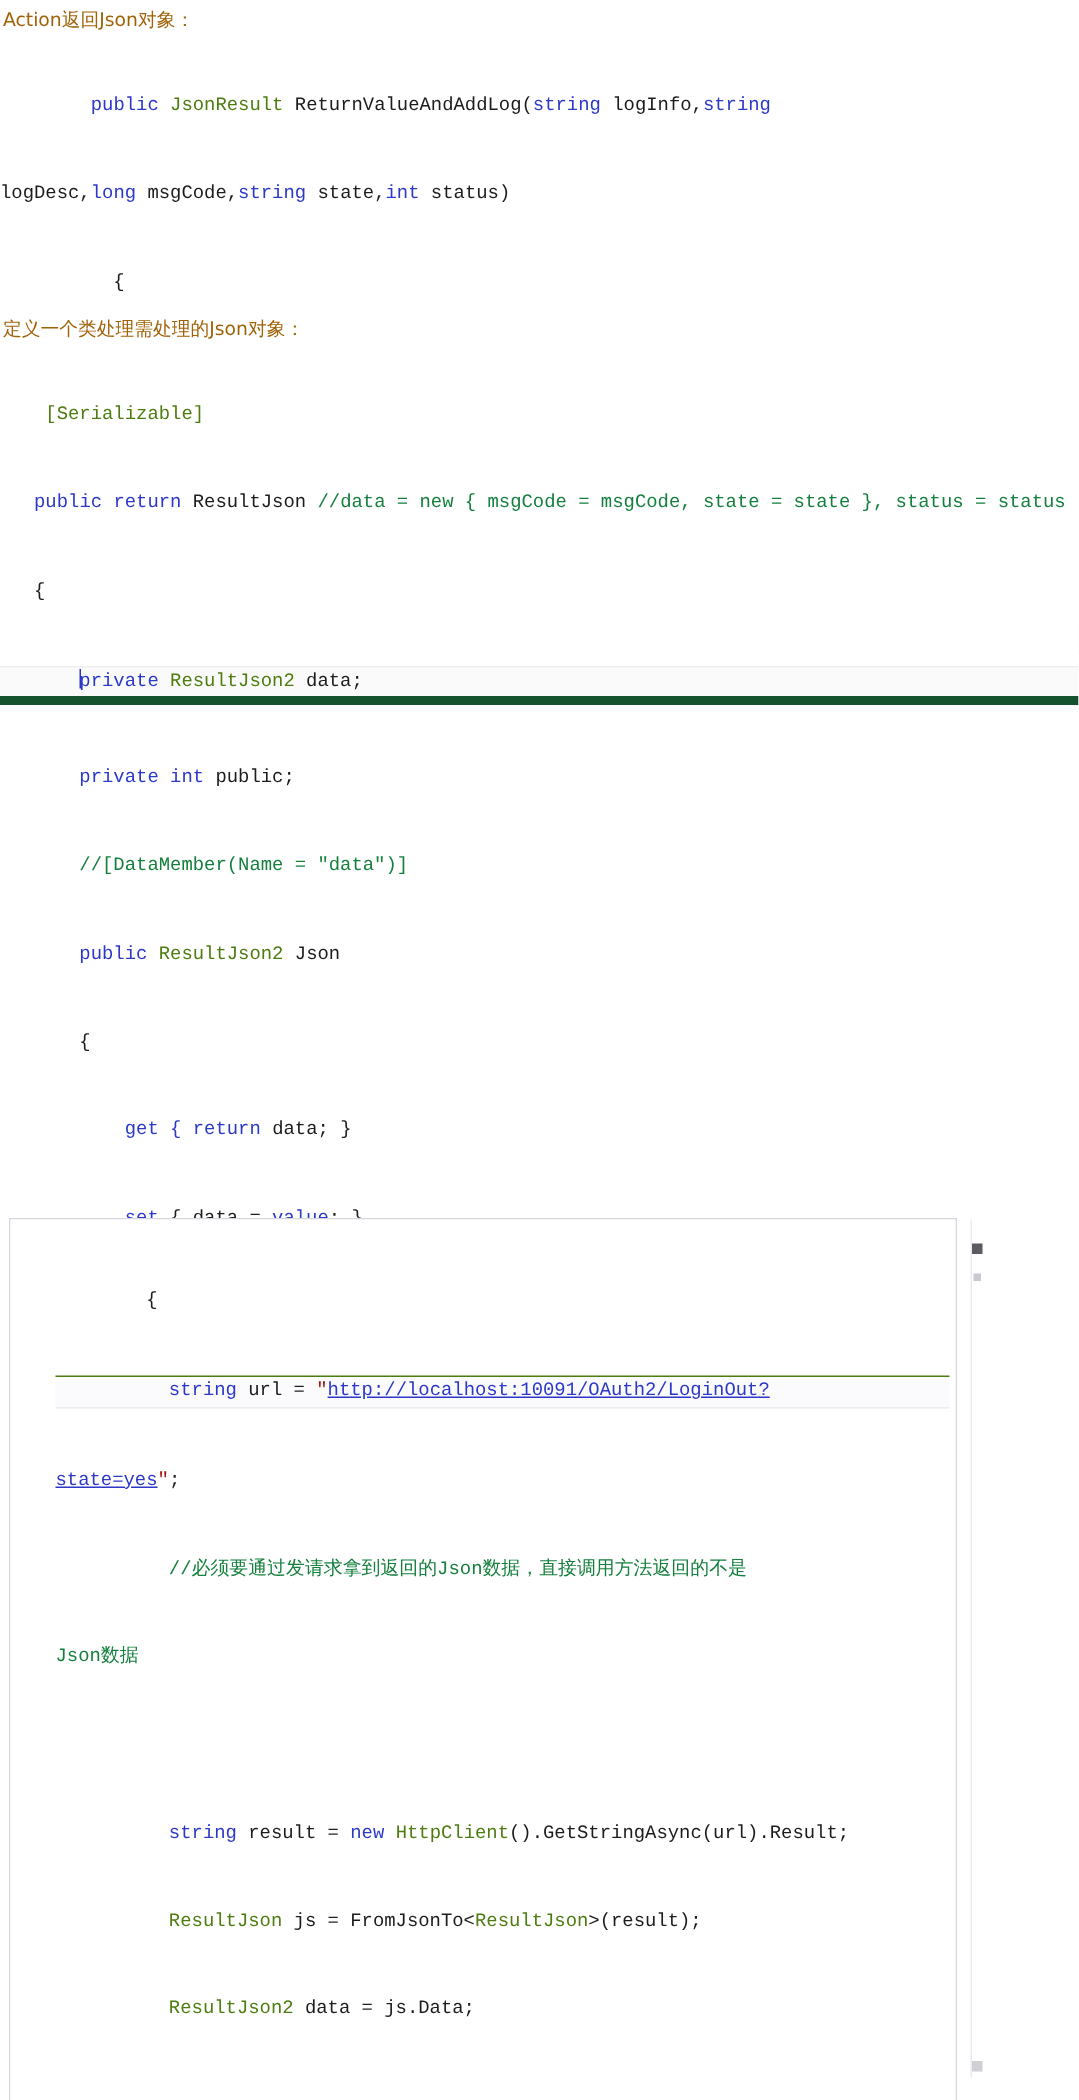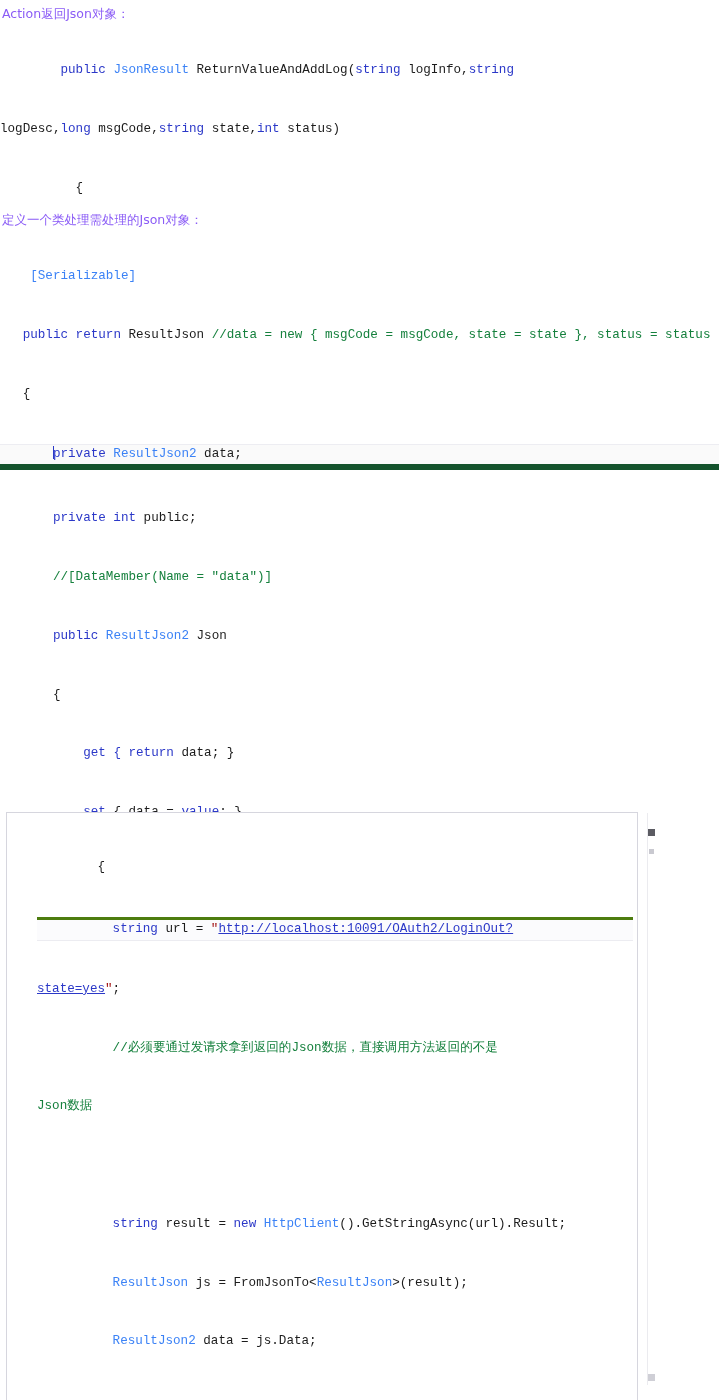--- a/index.html
+++ b/index.html
@@ -10,41 +10,41 @@
     color:#000000;
     -webkit-font-smoothing:none;
   }
   .page{position:relative;width:719px;height:1400px;overflow:hidden;}
 
   
   .caption{
     font-family:"DejaVu Sans","Liberation Sans",sans-serif;
     font-size:12.5px;
     line-height:16px;
-    color:#8b5cf6;
+    color:#a16207;
     white-space:pre;
     text-align:center;
   }
 
   
   .code{
     font-family:"Liberation Mono","DejaVu Sans Mono",monospace;
     font-size:12.6px;
     line-height:19.6px;
     white-space:pre-wrap;
     word-break:break-word;
     background:#ffffff;
     color:#1c1c1c;
     position:relative;
   }
   .code .ln{display:block;min-height:19.6px;}
 
   
   .kw   {color:#2b38c8;}           
-  .type {color:#3b82f6;}           
+  .type {color:#4d7c0f;}           
   .cmt  {color:#15803d;}           
   .str  {color:#a31515;}           
   .plain{color:#1c1c1c;}
   .link {color:#2b38c8;text-decoration:underline;}
   .sel  {background:#dedfc4;}      
 
   
   #block1{position:absolute;left:0;top:22px;width:719px;}
   #block1 .boxline{
     background:#fbfbfd;
@@ -73,21 +73,21 @@
     position:absolute;left:0;top:0;width:26px;height:100%;
     border-right:1px solid #e8e8ee;
   }
   .foldbox{
     position:absolute;width:9px;height:9px;border:1px solid #9a9aa2;background:#fff;
     font-size:8px;line-height:7px;text-align:center;color:#555;
     font-family:"DejaVu Sans",sans-serif;
   }
   .foldline{position:absolute;width:1px;background:#bdbdc6;}
   #b3frame .b3text{padding:6px 4px 8px 30px;}
-  #b3frame .hl{background:#fbfbfd;border-top:3px solid #4d7c0f;border-bottom:1px solid #ececf1;}
+  #b3frame .hl{background:#fbfbfd;border-top:1px solid #4d7c0f;border-bottom:1px solid #ececf1;}
   #b3scroll{
     position:absolute;left:640px;top:0;width:7px;height:572px;
     background:#ffffff;border-left:1px solid #ebebef;
   }
   #b3scroll .thumbmark{position:absolute;left:0;top:16px;width:7px;height:7px;background:#5b5b62;}
   #b3scroll .thumbmark2{position:absolute;left:1px;top:36px;width:5px;height:5px;background:#c9c9d0;}
   #b3scroll .arrow-b{position:absolute;left:0;bottom:4px;width:7px;height:7px;background:#cfcfd6;}
 </style>
 </head>
 <body>

